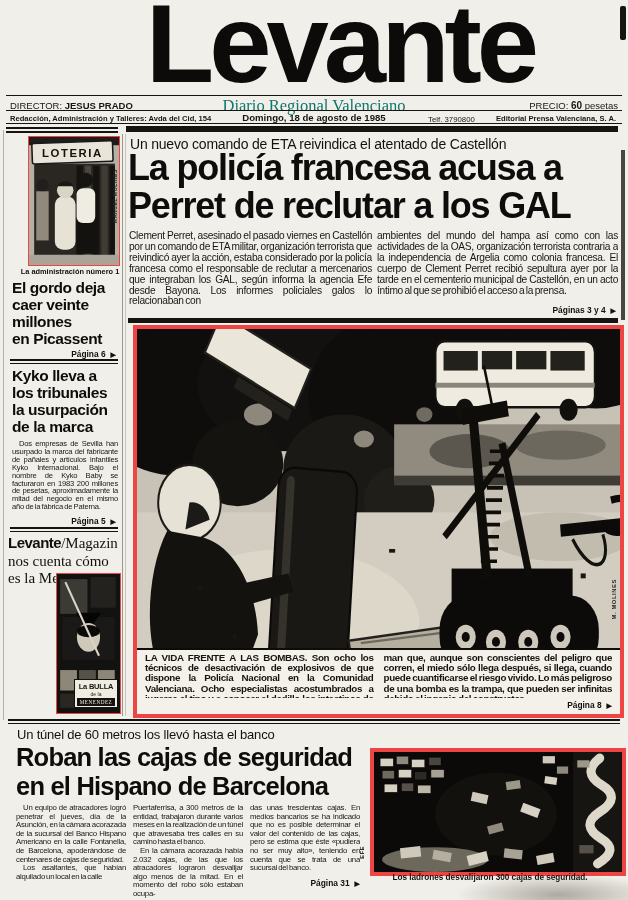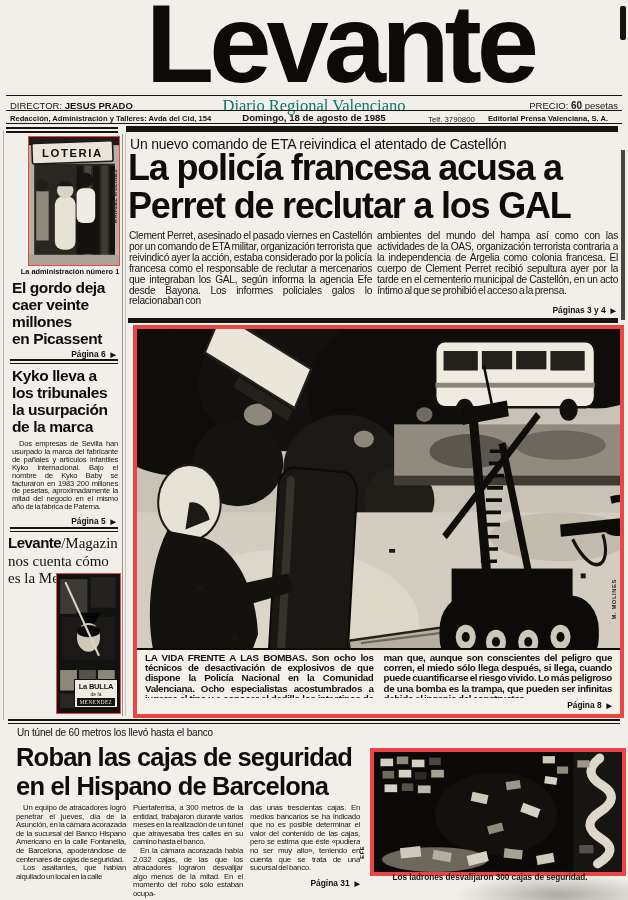--- a/index.html
+++ b/index.html
@@ -76,21 +76,21 @@
     <span>PRECIO:</span>
     <b style="font-size:10px;">60</b>
     <span>pesetas</span>
   </div>
 
   <div class="rule" style="left:6px;top:110px;width:616px;height:1px;"></div>
 
   <div class="abs mh-tiny" style="left:10px;top:114px;">Redacción, Administración y Talleres: Avda del Cid, 154</div>
   <div class="mh-date">Domingo, 18 de agosto de 1985</div>
   <div class="abs" style="left:428px;top:115px;font-size:7.8px;">Telf. 3790800</div>
-  <div class="abs mh-tiny" style="right:20px;top:114px;padding-left:13px;">Editorial Prensa Valenciana, S. A.</div>
+  <div class="abs mh-tiny" style="right:12px;top:114px;padding-left:13px;">Editorial Prensa Valenciana, S. A.</div>
 
   <div class="rule" style="left:6px;top:123px;width:616px;height:1px;"></div>
   <div class="rule" style="left:6px;top:127px;width:112px;height:1.5px;"></div>
   <div class="rule" style="left:6px;top:131px;width:112px;height:1.5px;"></div>
   <div class="rule" style="left:126px;top:126px;width:492px;height:6px;"></div>
 
   <div class="abs kicker" style="left:130px;top:136px;">Un nuevo comando de ETA reivindica el atentado de Castellón</div>
   <div class="abs hl hl-main" style="left:128px;top:150px;">La policía francesa acusa a</div>
   <div class="abs hl hl-main" style="left:128px;top:188px;">Perret de reclutar a los GAL</div>
   <div class="lead-col" style="left:129px;">Clement Perret, asesinado el pasado viernes en Castellón por un comando de ETA militar, organización terrorista que reivindicó ayer la acción, estaba considerado por la policía francesa como el responsable de reclutar a mercenarios que integraban los GAL, según informa la agencia Efe desde Bayona. Los informes policiales galos lo relacionaban con</div>
@@ -257,21 +257,21 @@
       <rect x="3" y="117" width="52" height="14" fill="#2a2722"></rect>
     </svg>
     <div class="mlabel">
       <div class="l1">La BULLA</div>
       <div class="l2">de la</div>
       <div class="l3">MENENDEZ</div>
     </div>
   </div>
 
   <div class="dbl" style="left:8px;top:719px;width:612px;"></div>
-  <div class="abs kicker" style="left:17px;top:727px;font-size:10px;">Un túnel de 60 metros los llevó hasta el banco</div>
+  <div class="abs kicker" style="left:17px;top:727px;font-size:13px;">Un túnel de 60 metros los llevó hasta el banco</div>
   <div class="abs hl hl-bank" style="left:16px;top:744px;">Roban las cajas de seguridad</div>
   <div class="abs hl hl-bank" style="left:16px;top:773px;">en el Hispano de Barcelona</div>
 
   <div class="bank-col" style="left:16px;height:94px;">
     <p class="ind">Un equipo de atracadores logró penetrar el jueves, día de la Asunción, en la cámara acorazada de la sucursal del Banco Hispano Americano en la calle Fontanella, de Barcelona, apoderándose de centenares de cajas de seguridad.</p>
     <p class="ind">Los asaltantes, que habían alquilado un local en la calle</p>
   </div>
   <div class="bank-col" style="left:133px;height:94px;">
     <p>Puertaferrisa, a 300 metros de la entidad, trabajaron durante varios meses en la realización de un túnel que atravesaba tres calles en su camino hasta el banco.</p>
     <p class="ind">En la cámara acorazada había 2.032 cajas, de las que los atracadores lograron desvalijar algo menos de la mitad. En el momento del robo sólo estaban ocupa-</p>

